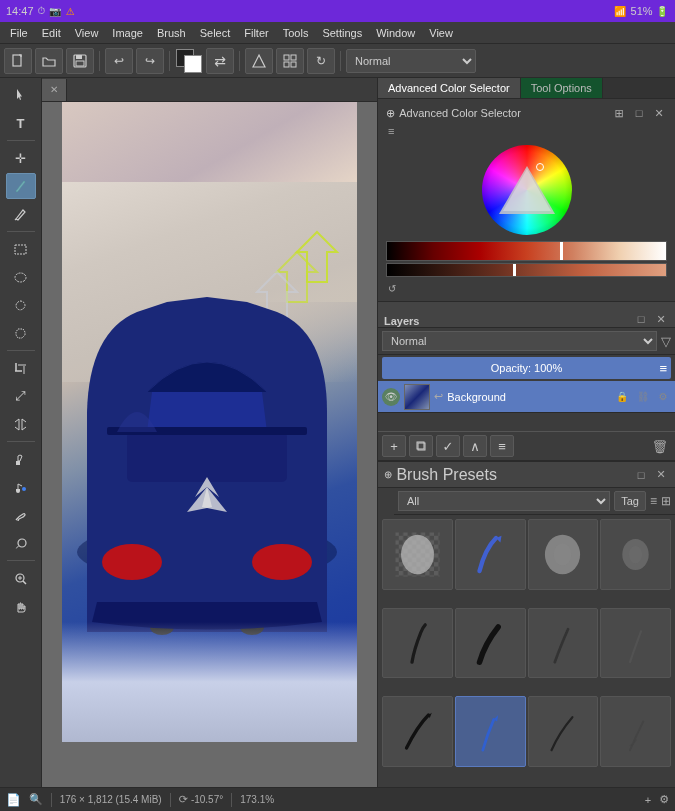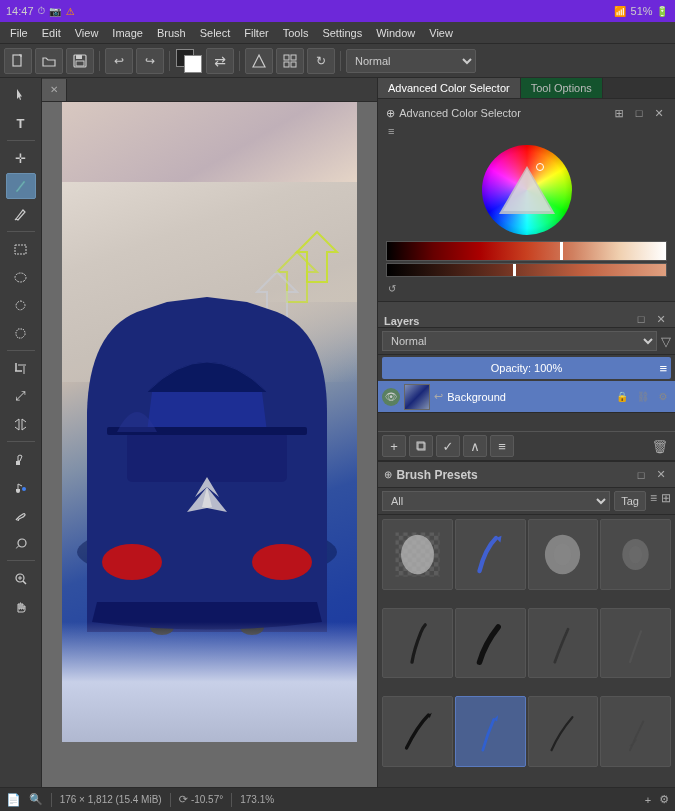--- a/index.html
+++ b/index.html
@@ -412,24 +412,25 @@
       background: #444;
       height: 26px;
       display: flex;
       align-items: center;
       justify-content: space-between;
       padding: 0 6px;
       border-bottom: 1px solid #2a2a2a;
     }
     #brush-presets-controls {
       display: flex;
-      align-items: flex-start;
+      align-items: center;
       padding: 3px 4px;
       gap: 4px;
       border-bottom: 1px solid #2a2a2a;
+      margin-left: 16px;
     }
     #brush-filter-select {
       background: #4a4a4a;
       border: 1px solid #5a5a5a;
       color: #ccc;
       height: 20px;
       padding: 0 4px;
       font-size: 11px;
       flex: 1;
     }
@@ -871,21 +872,21 @@
         <div class="layers-toolbar-btn">≡</div>
         <div class="layers-toolbar-spacer"></div>
         <div class="layers-toolbar-trash">🗑</div>
       </div>
     </div>
 
     <div id="brush-presets-panel">
       <div id="brush-presets-header">
         <div style="display:flex;align-items:center;gap:4px;">
           <span style="font-size:10px;">⊕</span>
-          <span style="font-size:12px;color:#ccc;font-weight:bold;">Brush Presets</span>
+          <span style="font-size:16px;color:#ccc;">Brush Presets</span>
         </div>
         <div class="panel-header-icons">
           <span class="panel-header-icon">□</span>
           <span class="panel-header-icon">✕</span>
         </div>
       </div>
       <div id="brush-presets-controls">
         <select id="brush-filter-select">
           <option>All</option>
           <option>Basic</option>

